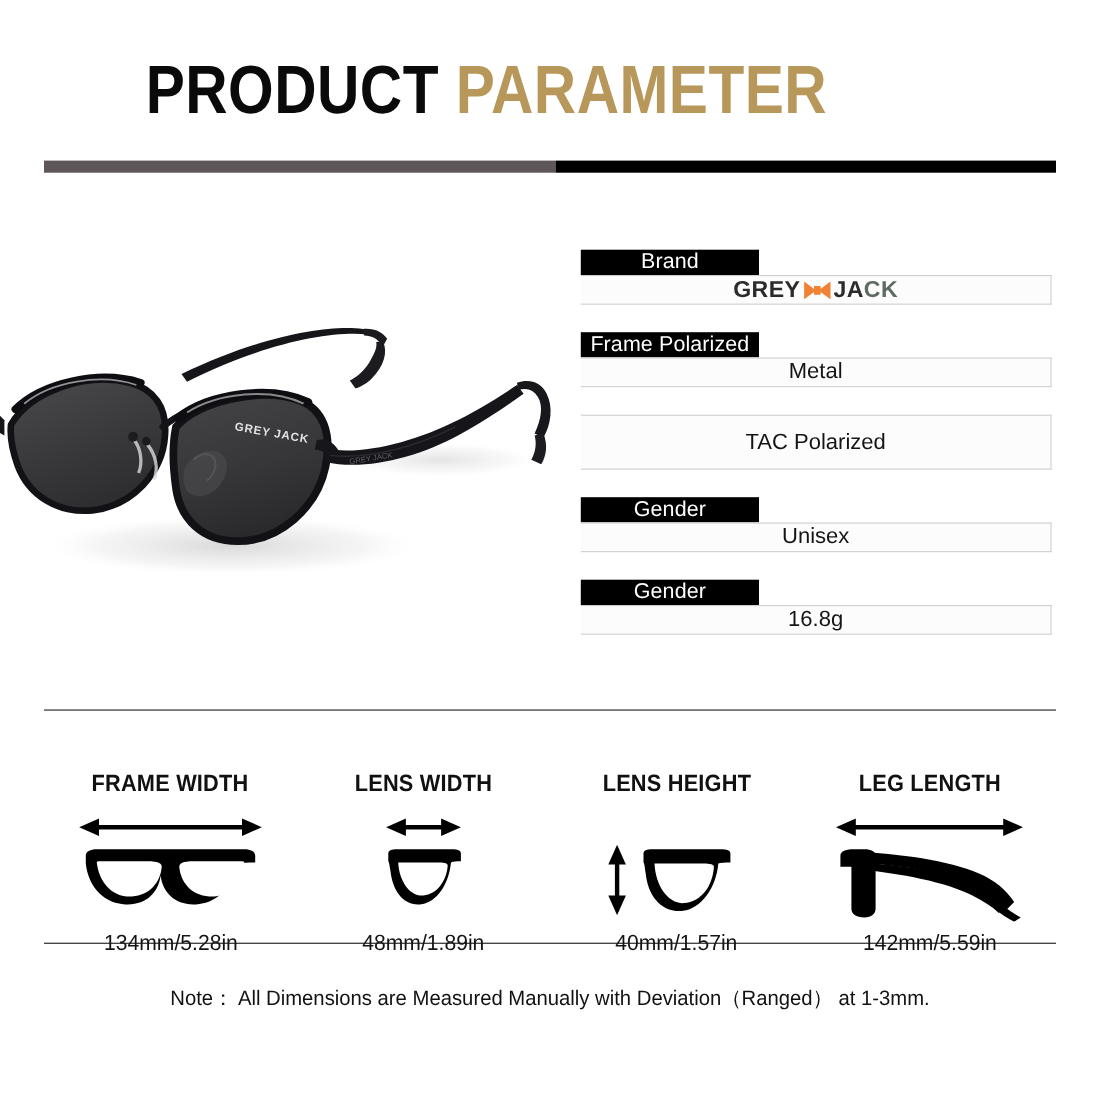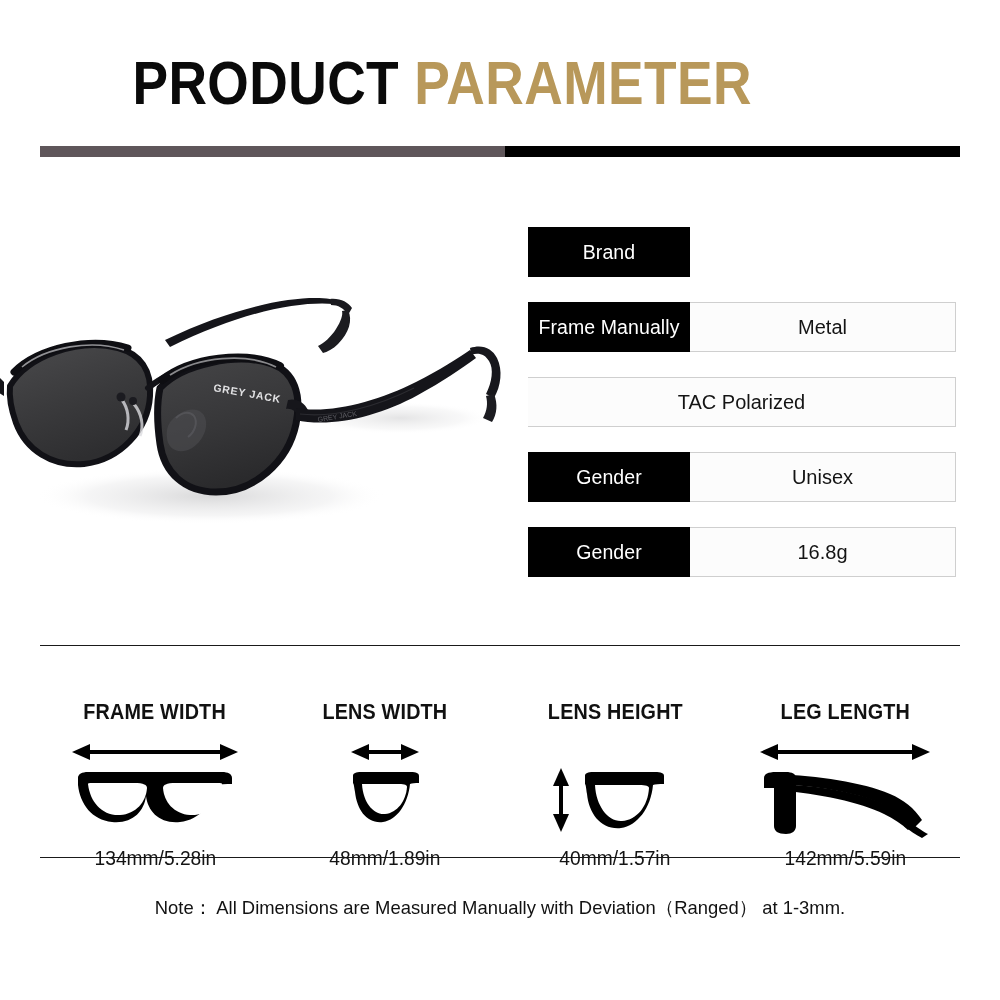--- a/index.html
+++ b/index.html
@@ -31,21 +31,21 @@
   #title-rule { position:absolute; top:146px; left:40px; width:920px; height:11px; display:flex; }
   #title-rule .seg-left  { width:50.5%; background:#5f565a; }
   #title-rule .seg-right { width:49.5%; background:#000000; }
 
   
   #product-photo { position:absolute; left:0; top:268px; width:530px; height:262px; }
   #product-photo svg { display:block; width:100%; height:100%; }
 
   
   #spec-table { position:absolute; left:528px; top:227px; width:428px; }
-  .spec-row { display:flex; height:50px; margin-bottom:25px; }
+  .spec-row { display:flex; height:50px; margin-bottom:25px;flex-direction:column; }
   .spec-row:last-child { margin-bottom:0; }
   .spec-label {
     width:162px;
     background:#000000;
     color:#ffffff;
     font-size:19.5px;
     display:flex; align-items:center; justify-content:center;
     letter-spacing:0.1px;
   }
   .spec-value {
@@ -166,24 +166,38 @@
     <path d="M494,126 C498,136 497,146 492,154 L483,150 C487,143 488,135 486,128 Z" fill="#1c1c21"></path>
 
     <text x="318" y="154" font-family="Liberation Sans, sans-serif" font-size="7" fill="#6a6a70" opacity="0.85" transform="rotate(-9 318 154)">GREY JACK</text>
   </svg>
 </div>
 
 <div id="spec-table">
 
   <div class="spec-row">
     <div class="spec-label">Brand</div>
-  </div>
-
-  <div class="spec-row">
-    <div class="spec-label">Frame Manually</div>
+    <div class="spec-value">
+      <span class="brand-logo">
+        <span class="brand-grey">GREY</span>
+          <span class="brand-mark">
+            <svg width="26" height="18" viewBox="0 0 26 18" xmlns="http://www.w3.org/2000/svg">
+              <polygon points="1,1 12,9 1,17" fill="#ef8234"></polygon>
+              <polygon points="25,1 14,9 25,17" fill="#ef8234"></polygon>
+              <polygon points="10,5 16,5 16,13 10,13" fill="#ef8234"></polygon>
+            </svg>
+          </span>
+          <span class="brand-ja">JA</span>
+          <span class="brand-ck">CK</span>
+      </span>
+    </div>
+  </div>
+
+  <div class="spec-row">
+    <div class="spec-label">Frame Polarized</div>
     <div class="spec-value">Metal</div>
   </div>
 
   <div class="spec-row">
     <div class="spec-value">TAC Polarized</div>
   </div>
 
   <div class="spec-row">
     <div class="spec-label">Gender</div>
     <div class="spec-value">Unisex</div>

